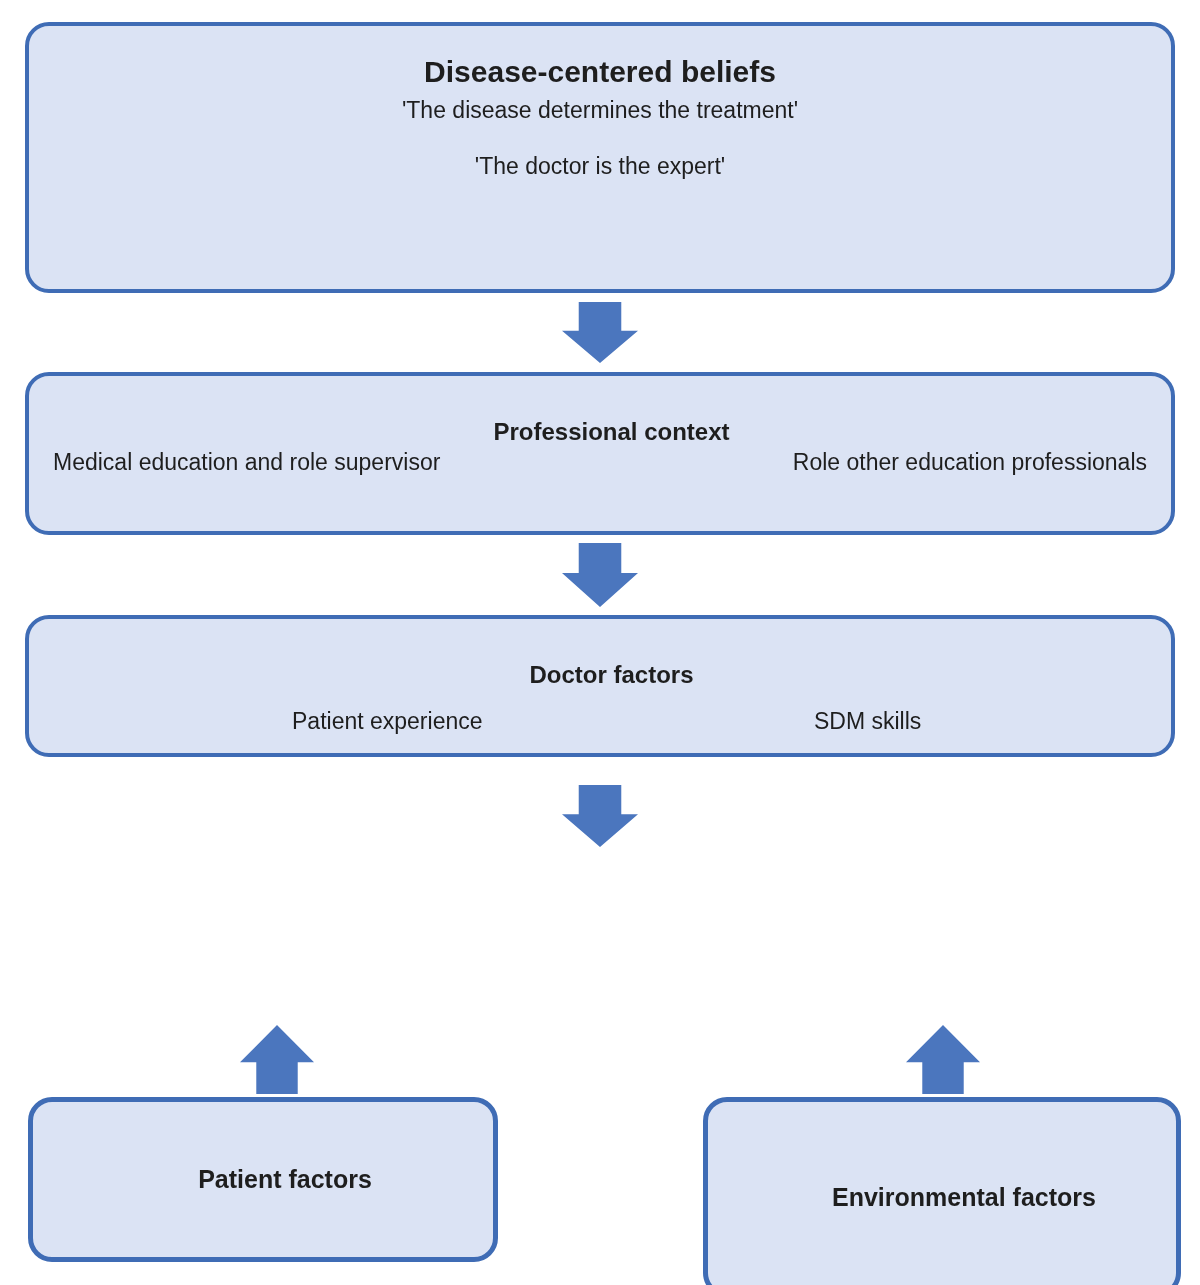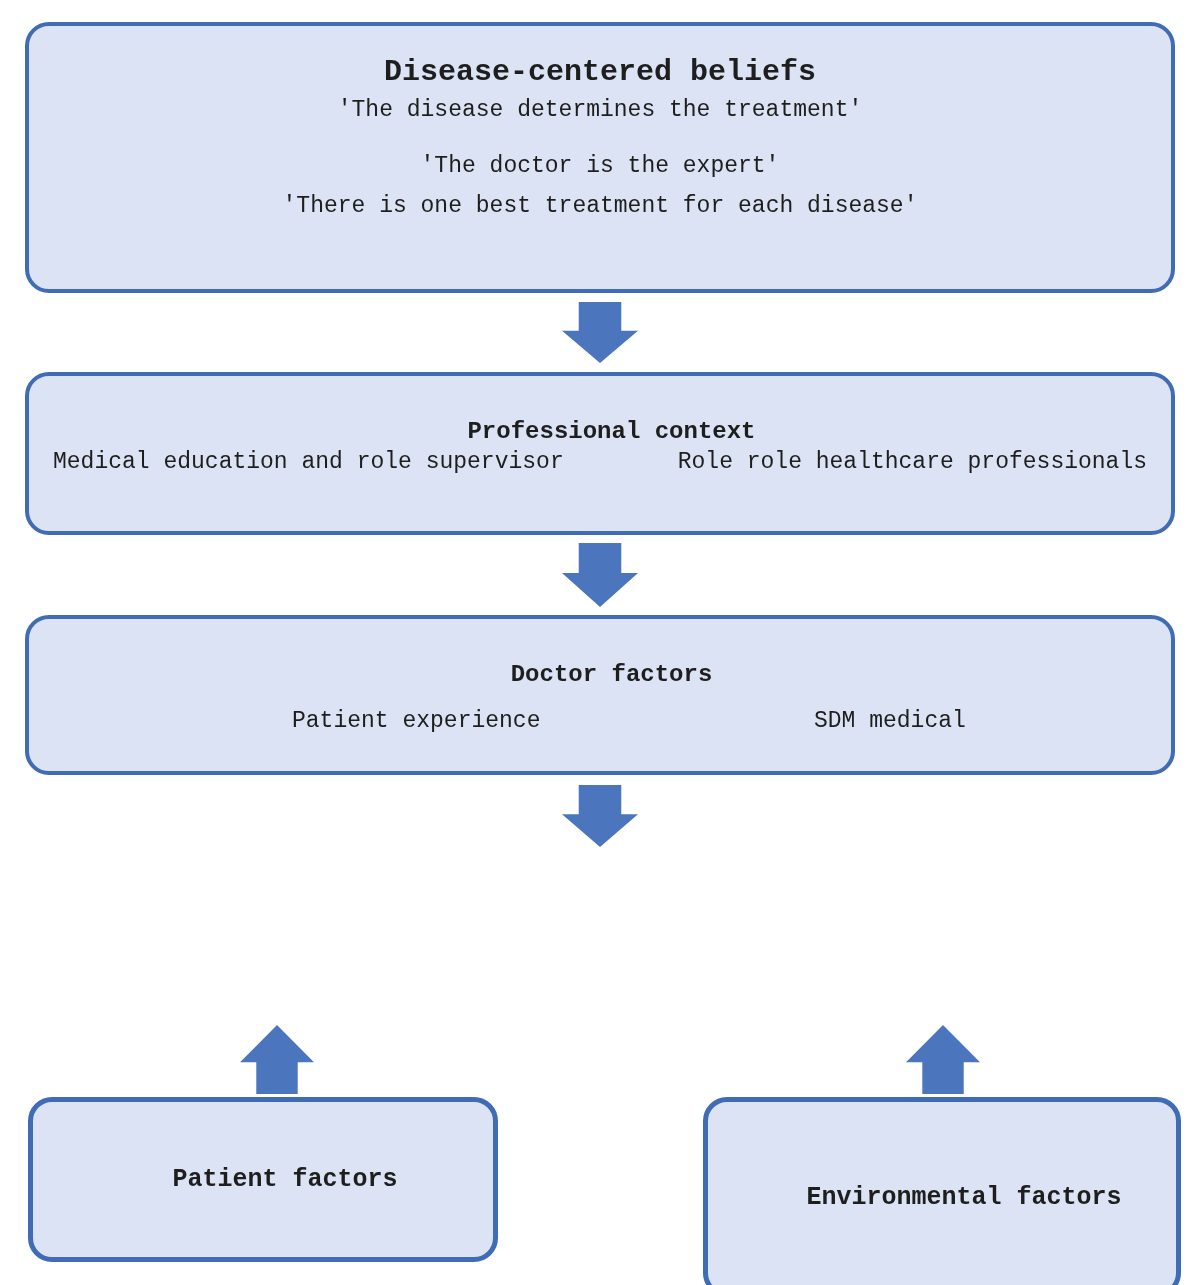--- a/index.html
+++ b/index.html
@@ -5,42 +5,42 @@
   html, body {
     margin: 0;
     padding: 0;
     background: #ffffff;
   }
   .canvas {
     position: relative;
     width: 1200px;
     height: 1285px;
     background: #ffffff;
-    font-family: Liberation Mono, monospace;
+    font-family: Liberation Sans, sans-serif;
     color: var(--text, #1E1E1E);
     overflow: hidden;
   }
   .box {
     position: absolute;
     box-sizing: border-box;
     background: var(--box-fill, #DBE3F4);
     border: 4px solid var(--box-border, #3F6CB5);
     border-radius: 24px;
   }
   
   .box-beliefs { left: 25px; top: 22px; width: 1150px; height: 271px; text-align: center; }
   .big-title   { font-size: 30px; font-weight: 700; line-height: 36px; margin: 28px 0 0; }
   .belief      { font-size: 23px; line-height: 40px; margin: 0; }
   .belief.first { margin-top: 16px; }
   
   .box-professional { left: 25px; top: 372px; width: 1150px; height: 163px; }
   .section-title { font-size: 24px; font-weight: 700; line-height: 26px; margin: 43px 0 0; text-align: center; padding-left: 23px; }
   .split-row { display: flex; justify-content: space-between; padding: 0 24px; margin-top: 3px; font-size: 23px; line-height: 28px; }
   
-  .box-doctor { left: 25px; top: 615px; width: 1150px; height: 160px; }
+  .box-doctor { left: 25px; top: 615px; width: 1150px; height: 142px; }
   .abs-label { position: absolute; font-size: 23px; line-height: 26px; top: 89px; white-space: nowrap; }
   .doctor-left  { left: 263px; }
   .doctor-right { left: 785px; }
   
   .box-behavior { left: 25px; top: 852px; width: 1150px; height: 168px; text-align: center; }
   .box-behavior .section-title { margin-top: 46px; }
   .behavior-sub { font-size: 23px; line-height: 26px; margin: 17px 0 0; transform: translateX(-25px); }
   
   .box-bottom {
     border-width: 5px;
@@ -70,39 +70,38 @@
 </style>
 </head>
 <body>
 
 <div class="canvas">
 
   <section class="box box-beliefs">
     <h1 class="big-title">Disease-centered beliefs</h1>
     <p class="belief">'The disease determines the treatment'</p>
     <p class="belief first">'The doctor is the expert'</p>
-    <p class="belief">'There is one best treatment for each disease'</p>
   </section>
 
   <div class="arrow down a1"></div>
 
   <section class="box box-professional">
     <h2 class="section-title">Professional context</h2>
     <div class="split-row">
       <span>Medical education and role supervisor</span>
-      <span>Role role healthcare professionals</span>
+      <span>Role other education professionals</span>
     </div>
   </section>
 
   <div class="arrow down a2"></div>
 
   <section class="box box-doctor">
     <h2 class="section-title">Doctor factors</h2>
     <span class="abs-label doctor-left">Patient experience</span>
-    <span class="abs-label doctor-right">SDM medical</span>
+    <span class="abs-label doctor-right">SDM skills</span>
   </section>
 
   <div class="arrow down a3"></div>
 
 
   <div class="arrow up up-left"></div>
   <div class="arrow up up-right"></div>
 
   <section class="box box-bottom box-patient">
     <h2 class="bottom-title">Patient factors</h2>

